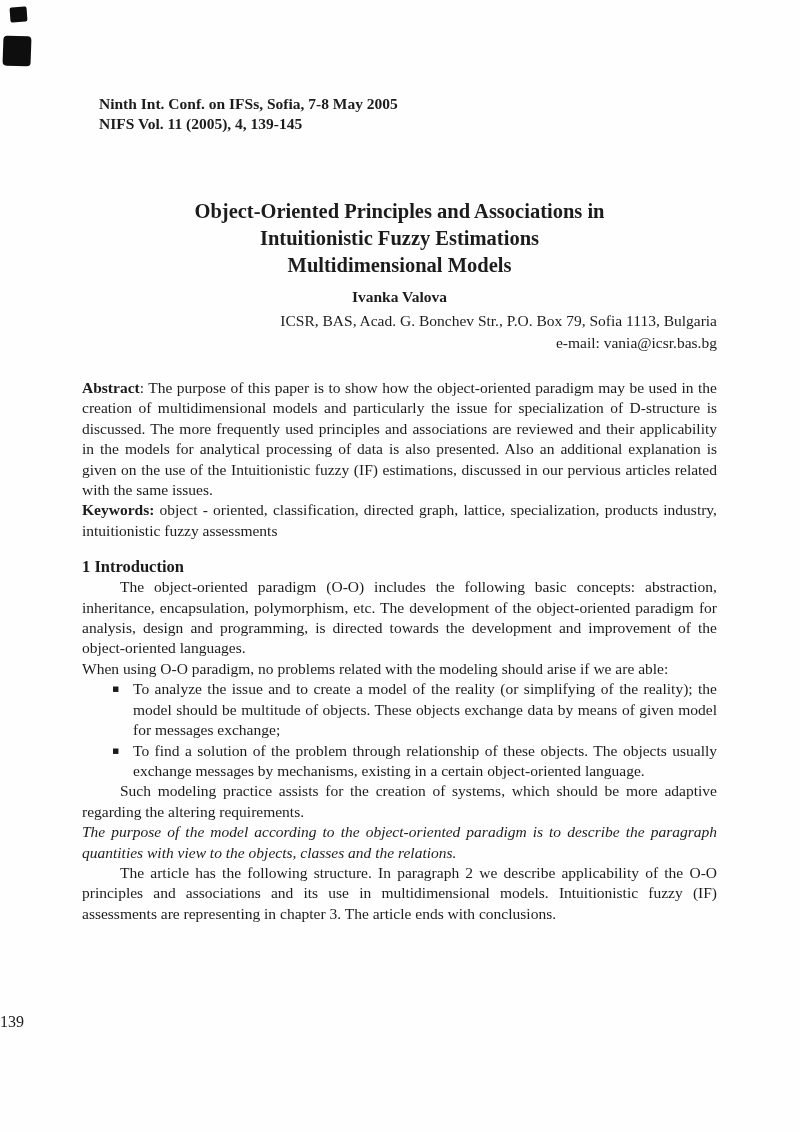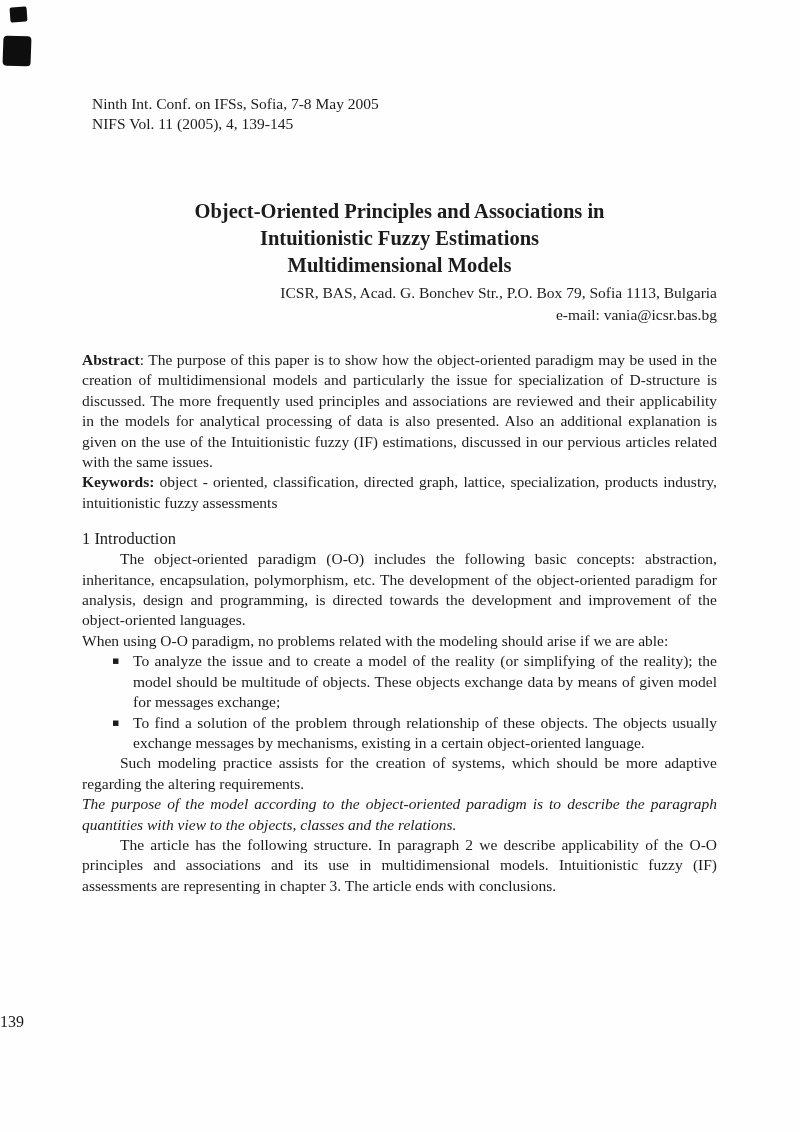--- a/index.html
+++ b/index.html
@@ -27,24 +27,24 @@
     left: 10px; top: 7px; width: 17px; height: 15px;
     transform: rotate(-4deg);
     border-radius: 2px;
   }
   .artifact.a2 {
     left: 3px; top: 36px; width: 28px; height: 30px;
     transform: rotate(2deg);
     border-radius: 4px;
   }
   .conf-header {
-    font-weight: normal;
+    font-weight: bold;
     font-size: 15.5px;
     line-height: 20px;
-    margin-left: 10px;
+    margin-left: 17px;
   }
   .paper-title {
     margin: 64px 0 0 0;
     text-align: center;
     font-weight: bold;
     font-size: 20.5px;
     line-height: 27px;
   }
   .author-name {
     margin-top: 8px;
@@ -64,21 +64,21 @@
     line-height: 20.4px;
     text-align: justify;
     margin: 0;
   }
   .abstract-block {
     margin-top: 24px;
   }
   .section-heading {
     margin: 16px 0 0 0;
     font-size: 16.5px;
-    font-weight: normal;
+    font-weight: bold;
     line-height: 20px;
   }
   .para-first {
     margin-top: 0;
   }
   .indent {
     text-indent: 38px;
   }
   .italic {
     font-style: italic;
@@ -121,20 +121,21 @@
     <div>Ninth Int. Conf. on IFSs, Sofia, 7-8 May 2005</div>
     <div>NIFS Vol. 11 (2005), 4, 139-145</div>
   </div>
 
   <div class="paper-title">
     <div>Object-Oriented Principles and Associations in</div>
     <div>Intuitionistic Fuzzy Estimations</div>
     <div>Multidimensional Models</div>
   </div>
 
+  <div class="author-name">Ivanka Valova</div>
 
   <div class="affiliation-block">
     <div>ICSR, BAS, Acad. G. Bonchev Str., P.O. Box 79, Sofia 1113, Bulgaria</div>
     <div>e-mail: vania@icsr.bas.bg</div>
   </div>
 
   <p class="body-text abstract-block"><b>Abstract</b><span>: The purpose of this paper is to show how the object-oriented paradigm may be used in the creation of multidimensional models and particularly the issue for specialization of D-structure is discussed. The more frequently used principles and associations are reviewed and their applicability in the models for analytical processing of data is also presented. Also an additional explanation is given on the use of the Intuitionistic fuzzy (IF) estimations, discussed in our pervious articles related with the same issues.</span></p>
 
   <p class="body-text"><b>Keywords:</b><span> object - oriented, classification, directed graph, lattice, specialization, products industry, intuitionistic fuzzy assessments</span></p>
 

